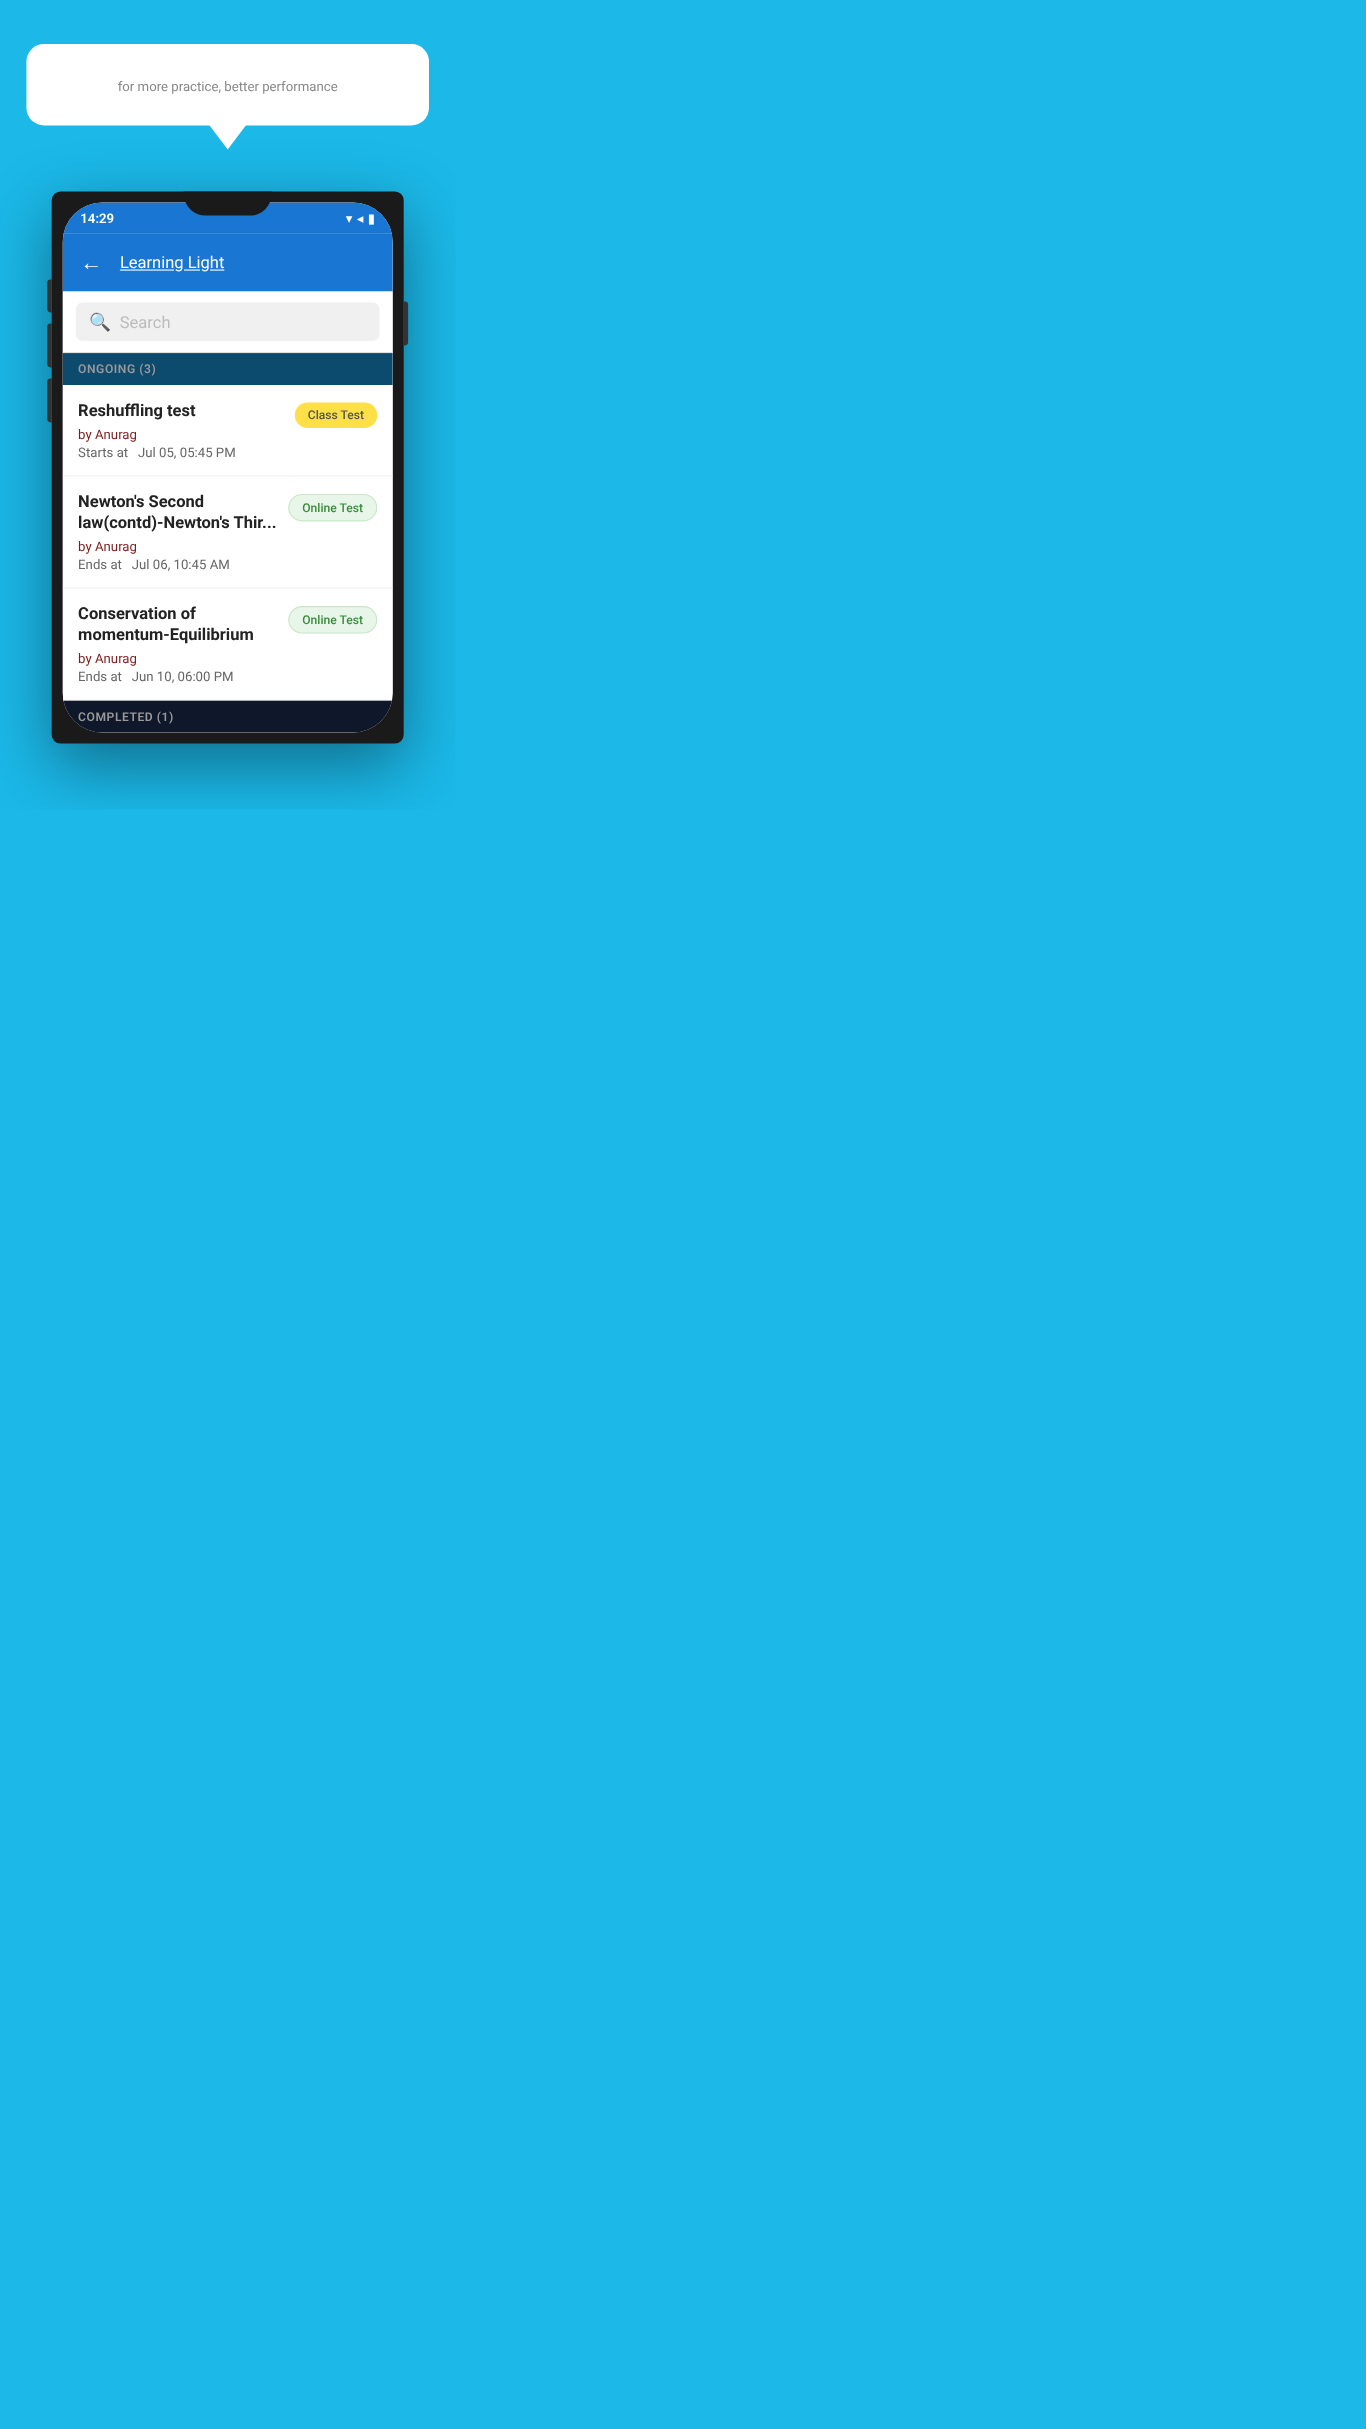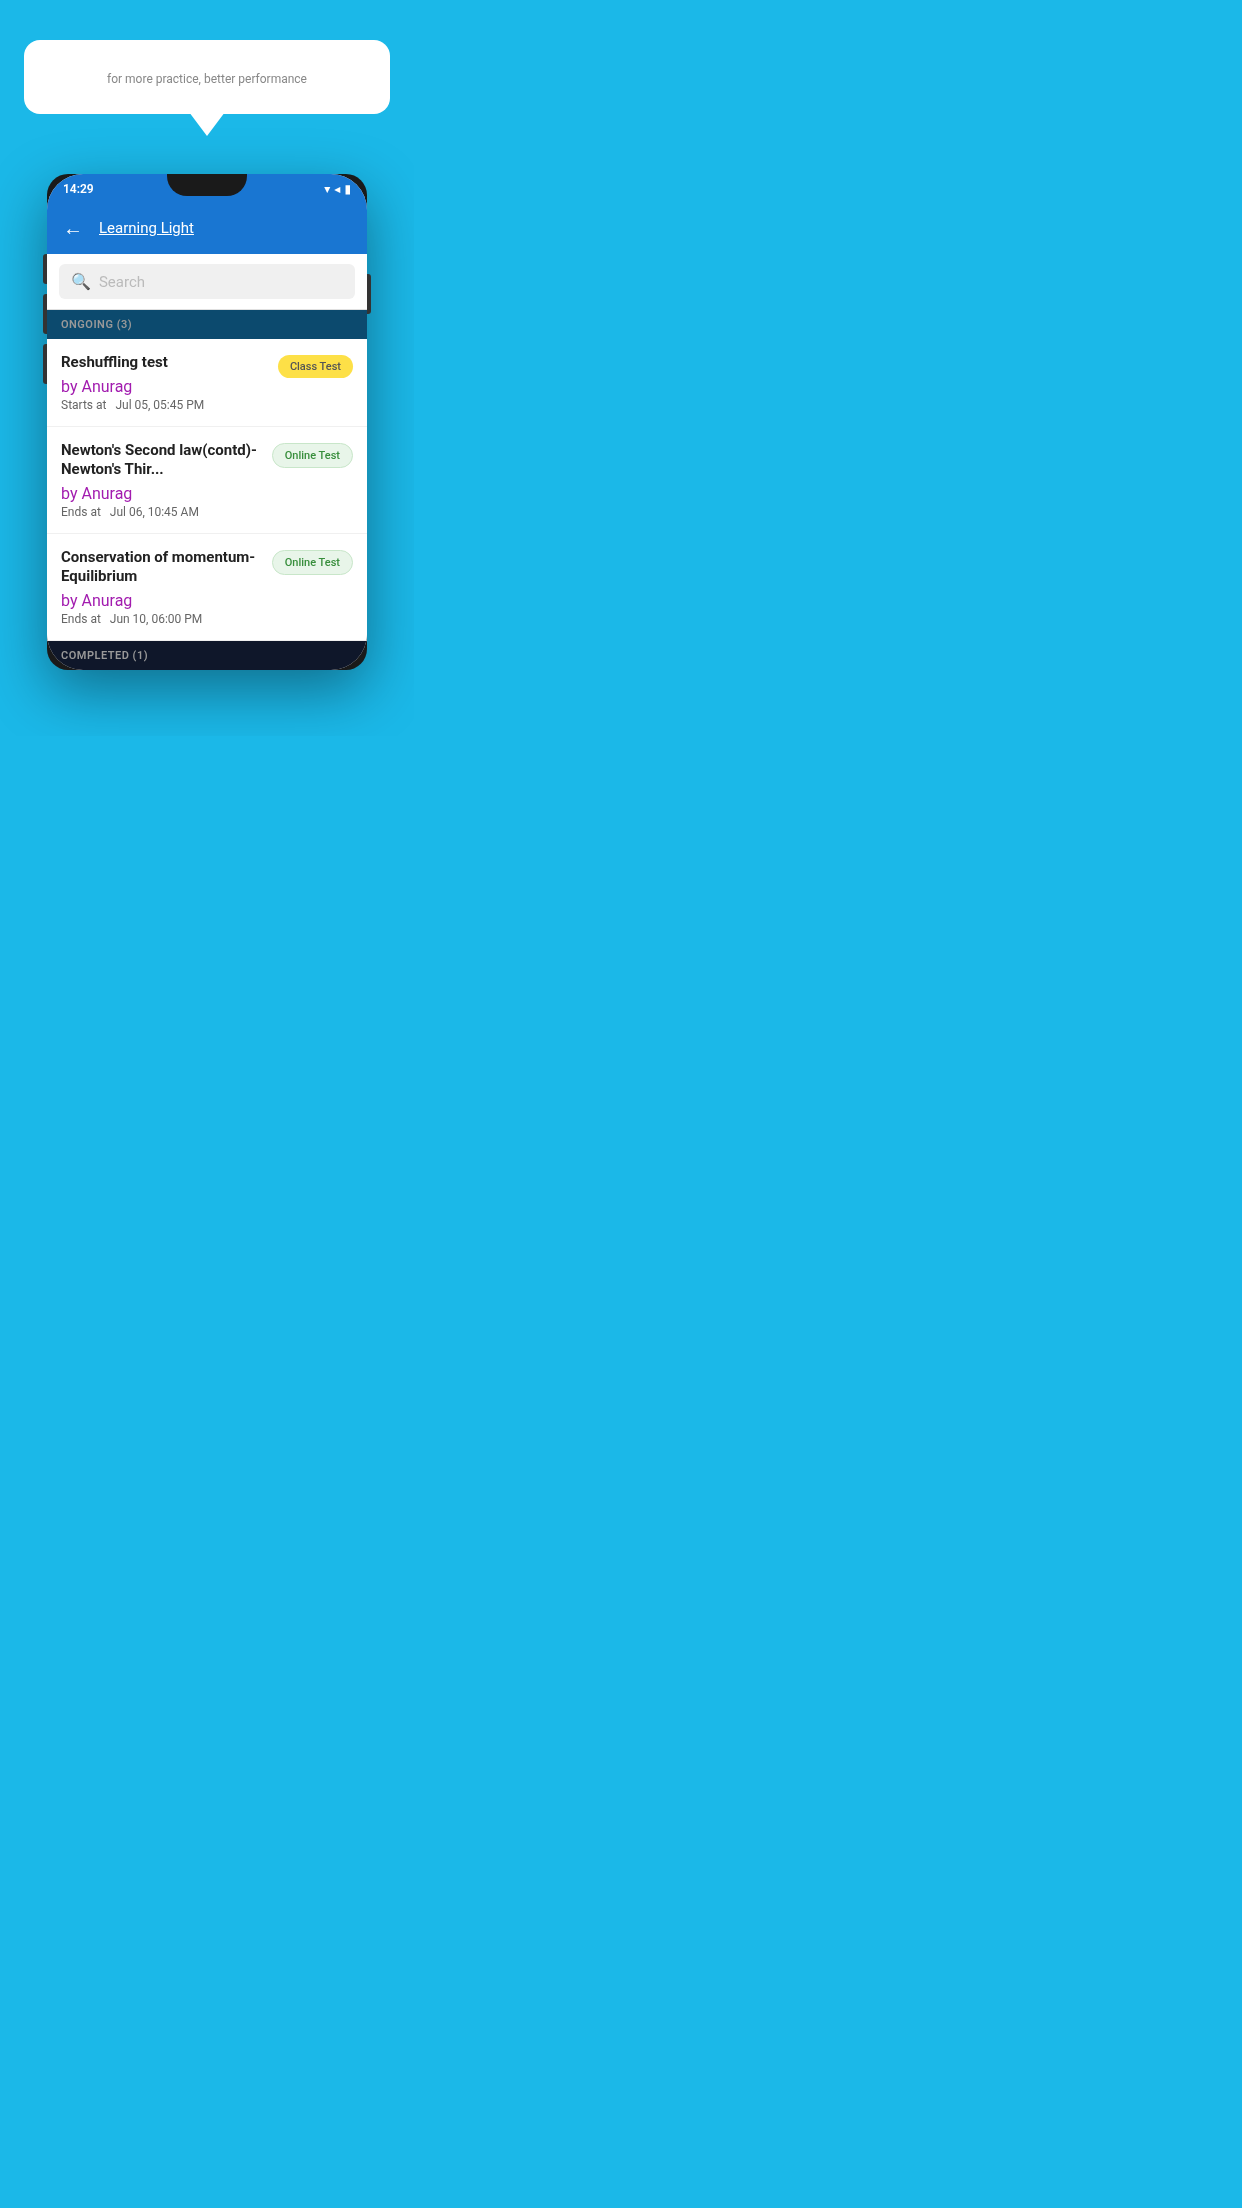--- a/index.html
+++ b/index.html
@@ -62,21 +62,22 @@
 
     
     .phone-container {
       margin-top: 60px;
       width: 320px;
       position: relative;
     }
 
     .phone-outer {
       background: #1a1a1a;
-      border-radius: 21px;
+      border-radius: 8px;
+      padding: 10px;
       position: relative;
       box-shadow: 0 20px 60px rgba(0,0,0,0.4);
     }
 
     .phone-inner {
       background: #f5f5f5;
       border-radius: 36px;
       overflow: hidden;
       position: relative;
     }
@@ -215,22 +216,22 @@
 
     .test-name {
       font-size: 15px;
       font-weight: 700;
       color: #222;
       margin-bottom: 4px;
       line-height: 1.3;
     }
 
     .test-by {
-      font-size: 16px;
-      color: #a21caf;
+      font-size: 12px;
+      color: #7f1d1d;
       margin-bottom: 2px;
     }
 
     .test-date {
       font-size: 12px;
       color: #666;
     }
 
     .test-badge {
       border-radius: 20px;

